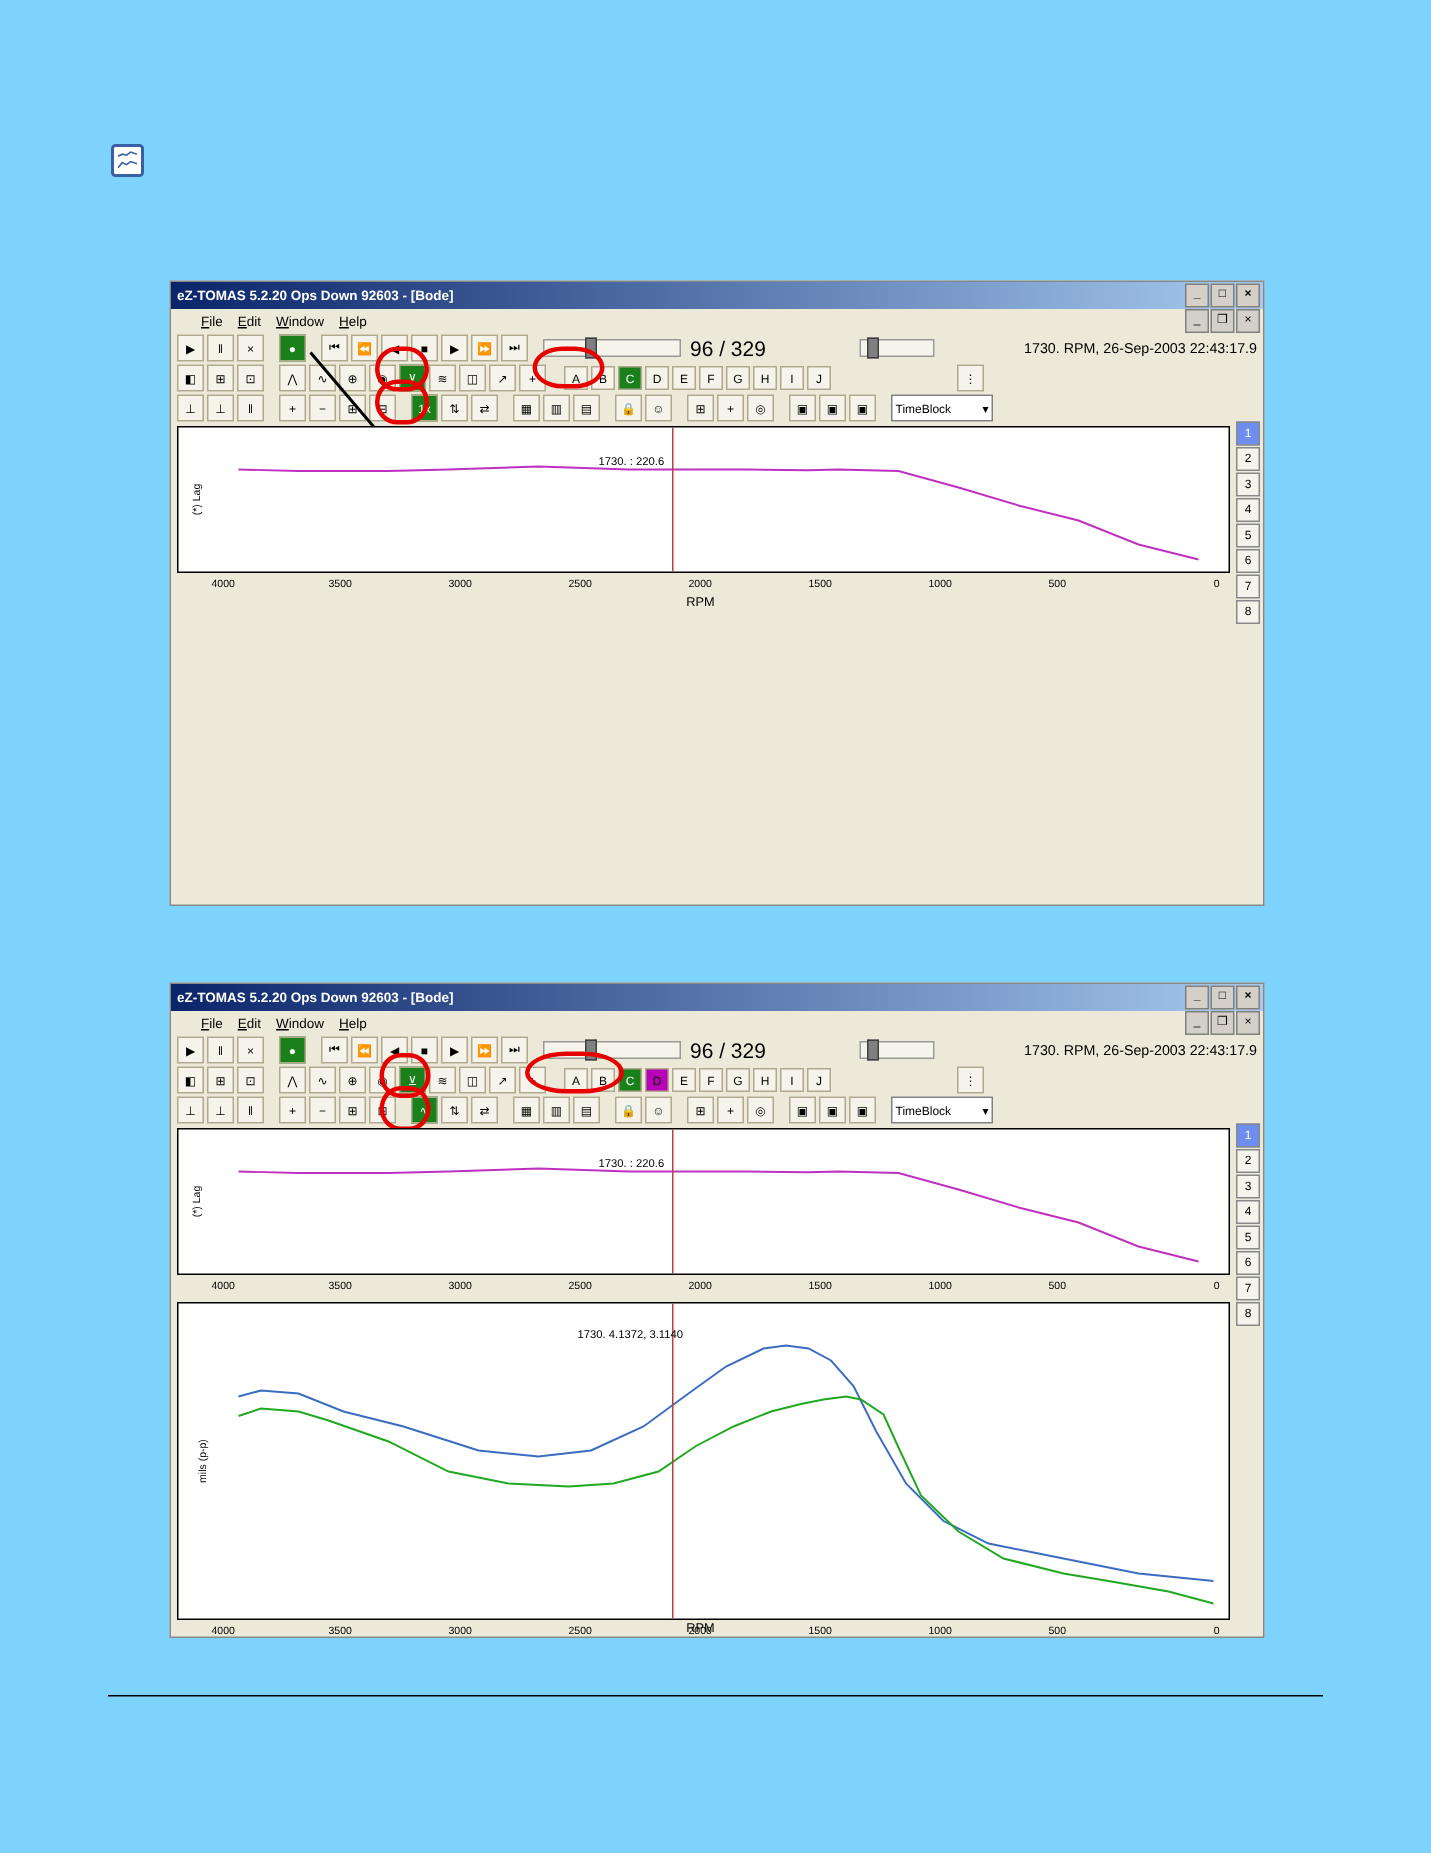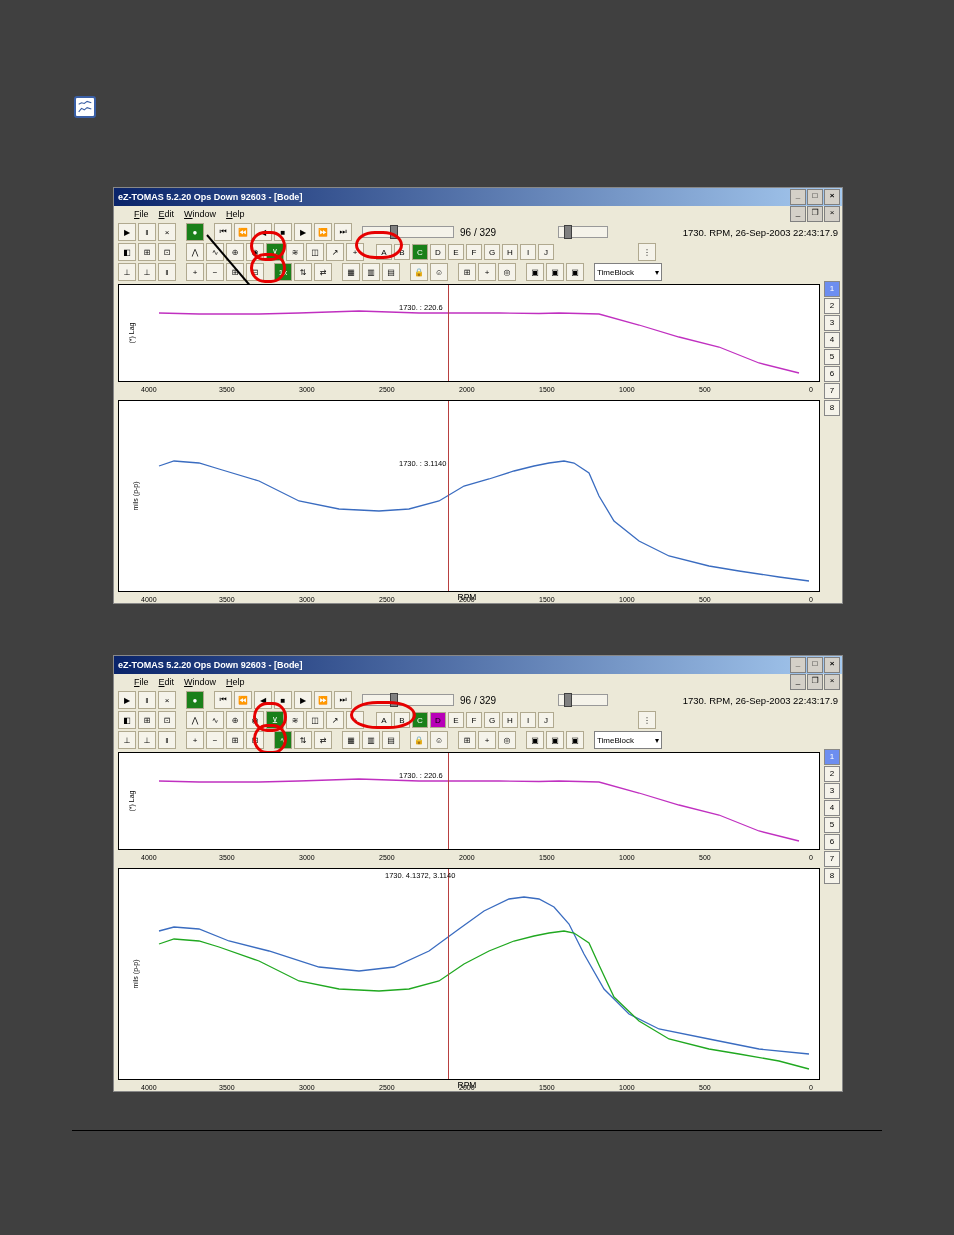--- a/index.html
+++ b/index.html
@@ -7,21 +7,21 @@
     padding: 0;
     background: #ffffff;
     font-family: Arial, sans-serif;
     font-size: 12px;
     color: #000;
   }
   .page {
     width: 954px;
     height: 1235px;
     position: relative;
-    background: #404040;
+    background: #7dd3fc;
   }
   .corner-icon {
     position: absolute;
     top: 96px;
     left: 74px;
     width: 22px;
     height: 22px;
     border: 2px solid #3a5fa5;
     border-radius: 3px;
     background: #fff;
@@ -97,21 +97,21 @@
   .slider {
     width: 90px; height: 10px;
     border: 1px solid #999;
     background: #f5f3ea;
     position: relative;
   }
   .slider .thumb {
     position:absolute; top:-2px; left:30%;
     width:6px; height:12px; background:#808080; border:1px solid #404040;
   }
-  .status-text { font-size: 10px; margin-left: 4px;}
+  .status-text { font-size: 14px; margin-left: 4px;}
   .right-status { margin-left: auto; font-size: 9.5px; }
   .dropdown {
     height: 16px; width: 62px;
     border: 1px solid #808080;
     background: #fff;
     font-size: 8px;
     display:flex; align-items:center; justify-content:space-between;
     padding: 0 2px;
   }
   .circle-red {
@@ -320,37 +320,20 @@
       <div class="axis-ticks-x" style="bottom:-12px; left:260px;">2500</div>
       <div class="axis-ticks-x" style="bottom:-12px; left:340px;">2000</div>
       <div class="axis-ticks-x" style="bottom:-12px; left:420px;">1500</div>
       <div class="axis-ticks-x" style="bottom:-12px; left:500px;">1000</div>
       <div class="axis-ticks-x" style="bottom:-12px; left:580px;">500</div>
       <div class="axis-ticks-x" style="bottom:-12px; right:6px;">0</div>
     </div>
 
     <div style="height:14px"></div>
 
-    <div class="plot-area" style="height:190px;">
-      <span class="axis-label-y">mils (p-p)</span>
-      <svg style="position:absolute;inset:0" viewBox="0 0 700 190" preserveAspectRatio="none">
-        <polyline points="40,65 55,60 80,62 100,68 140,80 180,100 220,108 260,110 290,108 320,100 345,85 370,78 395,70 415,65 430,62 445,60 455,62 470,72 480,95 495,120 520,140 550,155 590,165 620,170 660,176 690,180" stroke="#3a6cc0" stroke-width="1.3" fill="none"></polyline>
-      </svg>
-      <div class="cursor-line" style="left:47%;"></div>
-      <div class="data-label" style="left:40%; top:58px;">1730. : 3.1140</div>
-      <div class="axis-ticks-x" style="bottom:-12px; left:22px;">4000</div>
-      <div class="axis-ticks-x" style="bottom:-12px; left:100px;">3500</div>
-      <div class="axis-ticks-x" style="bottom:-12px; left:180px;">3000</div>
-      <div class="axis-ticks-x" style="bottom:-12px; left:260px;">2500</div>
-      <div class="axis-ticks-x" style="bottom:-12px; left:340px;">2000</div>
-      <div class="axis-ticks-x" style="bottom:-12px; left:420px;">1500</div>
-      <div class="axis-ticks-x" style="bottom:-12px; left:500px;">1000</div>
-      <div class="axis-ticks-x" style="bottom:-12px; left:580px;">500</div>
-      <div class="axis-ticks-x" style="bottom:-12px; right:6px;">0</div>
-    </div>
     <div class="xlabel">RPM</div>
   </div>
 
   <div class="fig fig2">
     <div class="titlebar">
       <span class="title-text">eZ-TOMAS 5.2.20    Ops Down 92603 - [Bode]</span>
       <div class="winbtns">
         <div class="winbtn">_</div>
         <div class="winbtn">□</div>
         <div class="winbtn">×</div>
@@ -491,21 +474,21 @@
 
     <div class="plot-area" style="height:210px;">
       <span class="axis-label-y">mils (p-p)</span>
       <svg style="position:absolute;inset:0" viewBox="0 0 700 210" preserveAspectRatio="none">
 
         <polyline points="40,62 55,58 80,60 110,72 150,82 200,98 240,102 275,98 310,82 340,60 365,42 390,30 405,28 420,30 435,38 450,55 465,85 485,120 510,145 540,160 590,170 640,180 690,185" stroke="#3a6cc0" stroke-width="1.3" fill="none"></polyline>
 
         <polyline points="40,75 55,70 80,72 100,78 140,92 180,112 220,120 260,122 290,120 320,112 345,95 370,82 395,72 415,67 430,64 445,62 455,64 470,74 480,96 495,128 520,152 550,170 590,180 620,185 660,192 690,200" stroke="#20a820" stroke-width="1.3" fill="none"></polyline>
       </svg>
       <div class="cursor-line" style="left:47%;"></div>
-      <div class="data-label" style="left:38%; top:2px;">1730.  4.1372,  3.1140</div>
+      <div class="data-label" style="left:38%; top:16px;">1730.  4.1372,  3.1140</div>
       <div class="axis-ticks-x" style="bottom:-12px; left:22px;">4000</div>
       <div class="axis-ticks-x" style="bottom:-12px; left:100px;">3500</div>
       <div class="axis-ticks-x" style="bottom:-12px; left:180px;">3000</div>
       <div class="axis-ticks-x" style="bottom:-12px; left:260px;">2500</div>
       <div class="axis-ticks-x" style="bottom:-12px; left:340px;">2000</div>
       <div class="axis-ticks-x" style="bottom:-12px; left:420px;">1500</div>
       <div class="axis-ticks-x" style="bottom:-12px; left:500px;">1000</div>
       <div class="axis-ticks-x" style="bottom:-12px; left:580px;">500</div>
       <div class="axis-ticks-x" style="bottom:-12px; right:6px;">0</div>
     </div>

